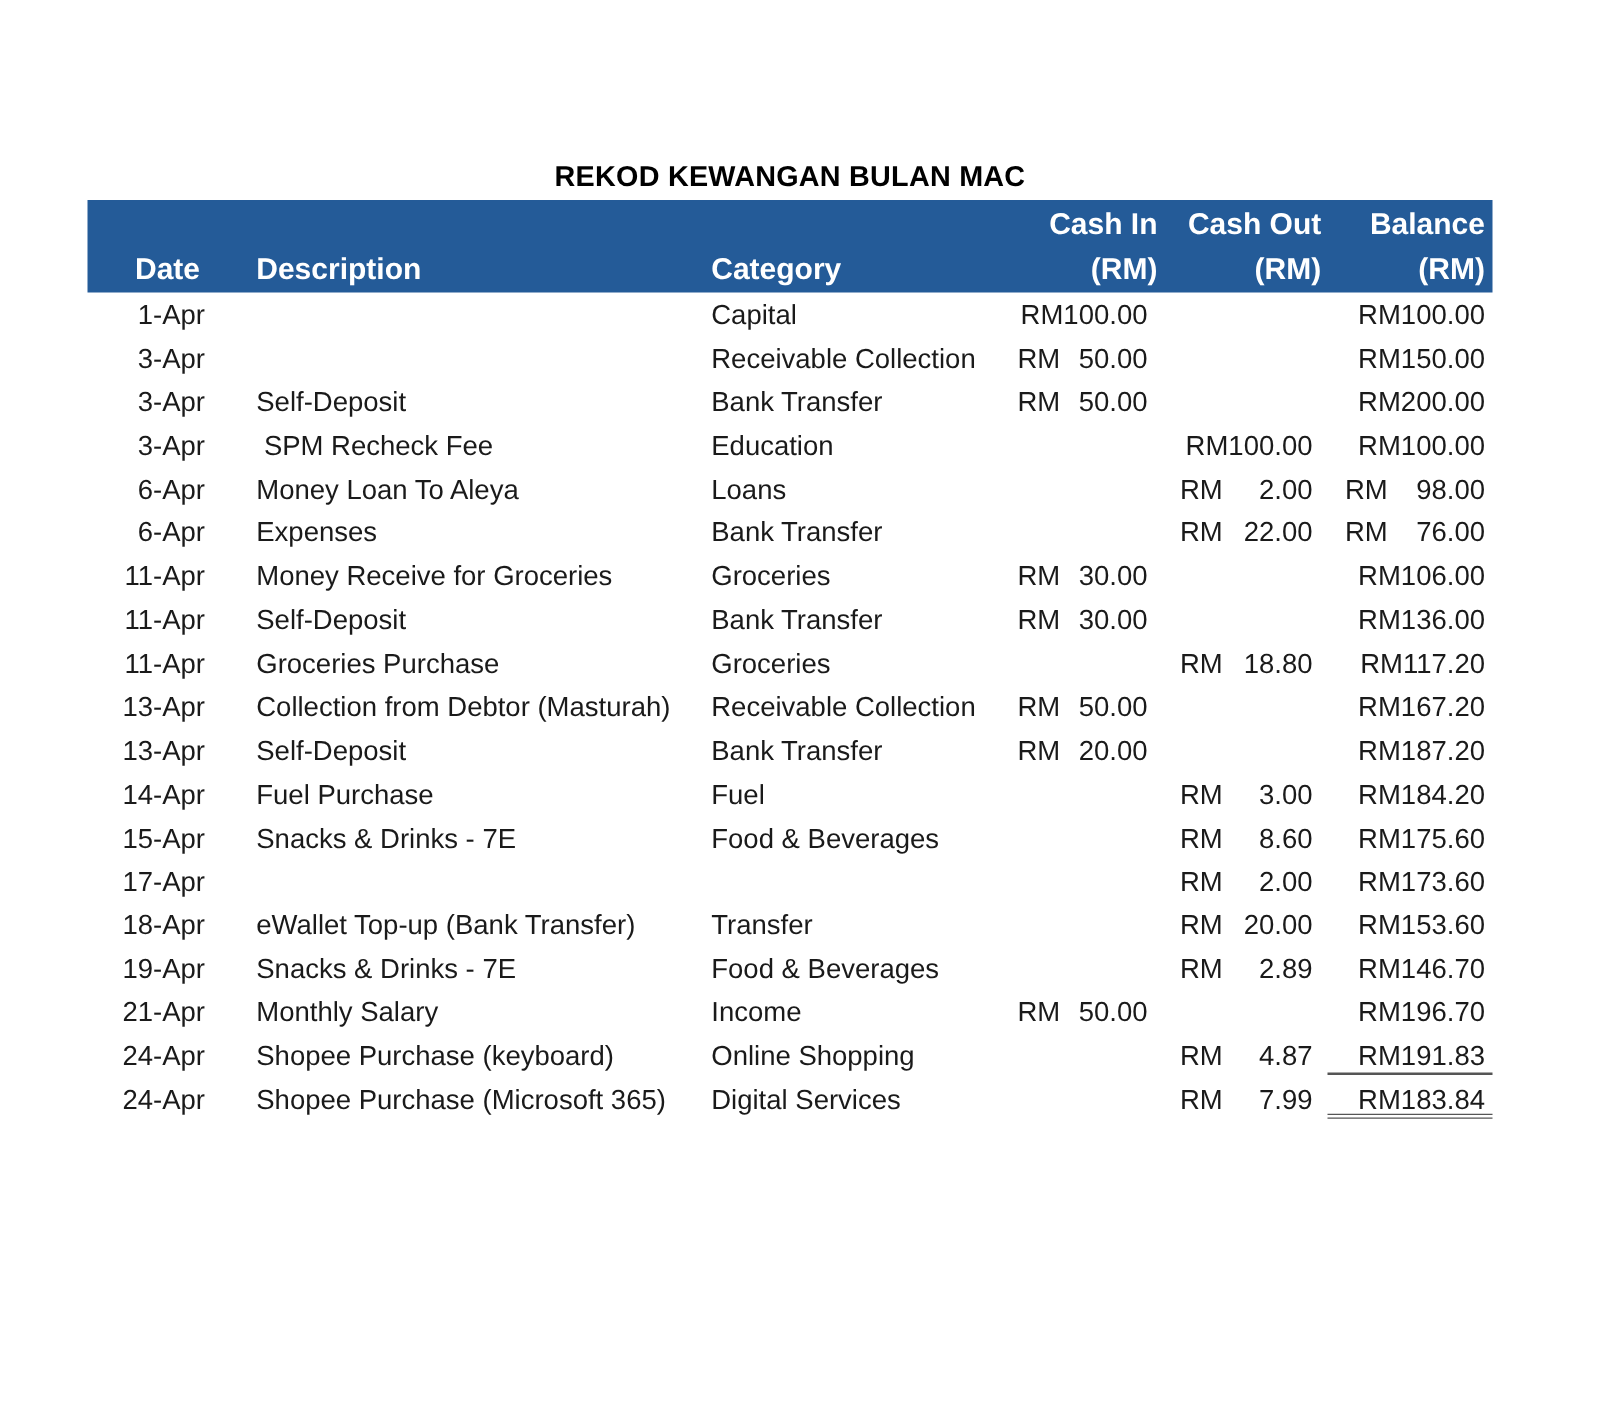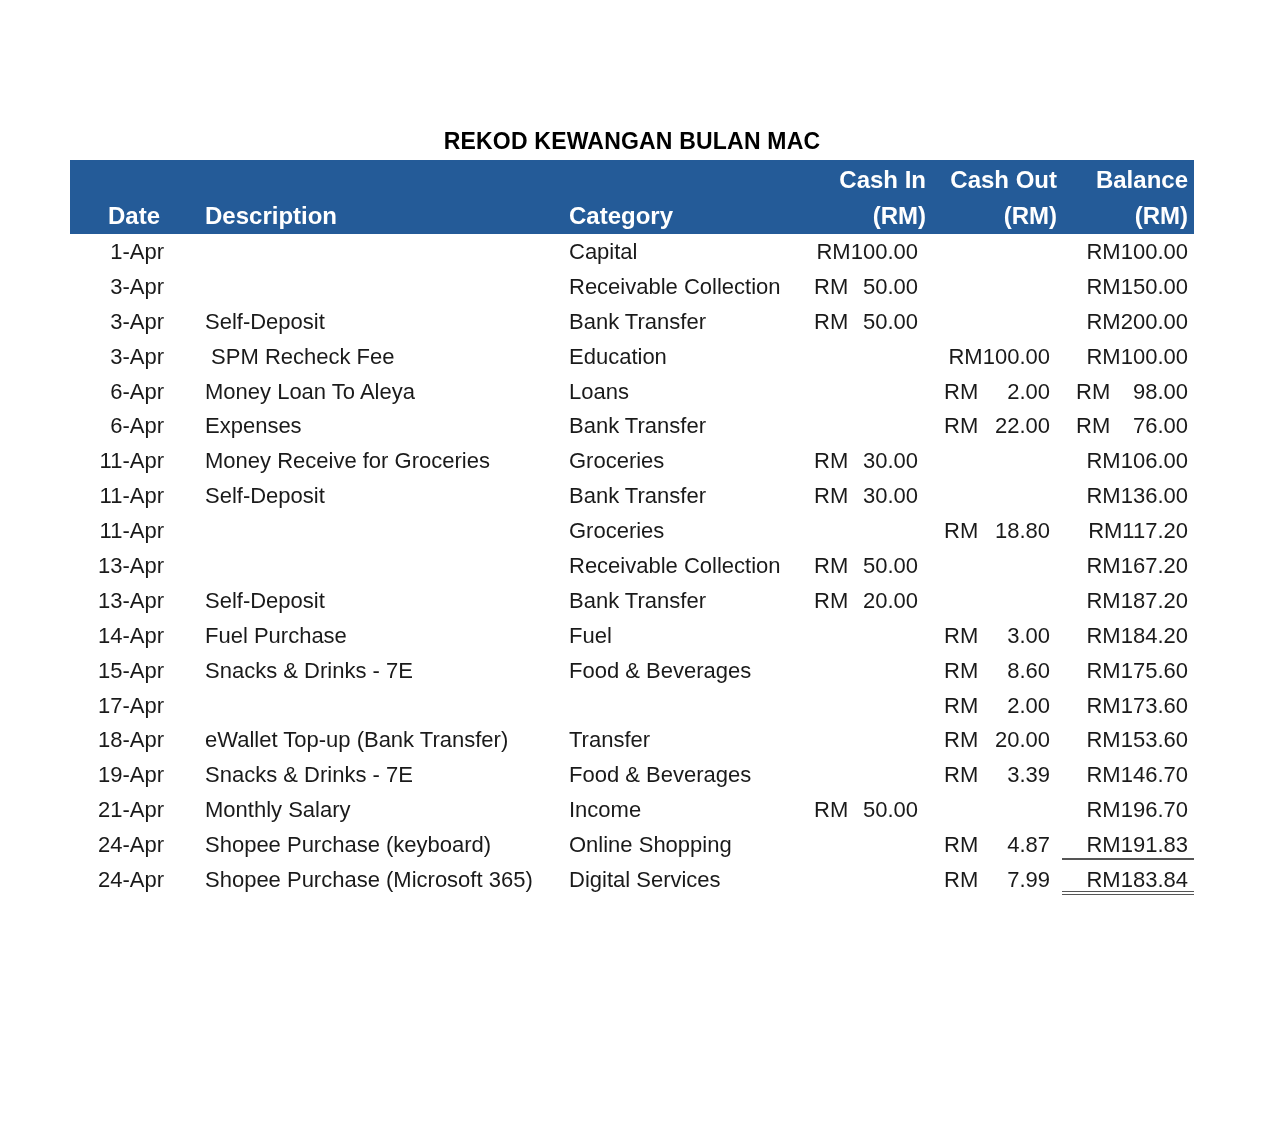--- a/index.html
+++ b/index.html
@@ -154,34 +154,36 @@
         </span>
     <span class="c cout money"></span>
     <span class="c balcell" style="display: flex; justify-content: flex-end; height: 33px;">
           <span class="bal-inner money" style="display: flex; width: 112px; margin-left: auto; justify-content: flex-end;">
             <span>RM136.00</span>
           </span>
         </span>
   </div>
       <div class="row">
     <span class="c date">11-Apr</span>
+    <span class="c desc" style="white-space: pre;">Groceries Purchase</span>
     <span class="c cat">Groceries</span>
     <span class="c cin money"></span>
     <span class="c cout money" style="justify-content: space-between;">
           <span>RM</span>
           <span>18.80</span>
         </span>
     <span class="c balcell" style="display: flex; justify-content: flex-end; height: 33px;">
           <span class="bal-inner money" style="display: flex; width: 112px; margin-left: auto; justify-content: flex-end;">
             <span>RM117.20</span>
           </span>
         </span>
   </div>
       <div class="row">
     <span class="c date">13-Apr</span>
+    <span class="c desc" style="white-space: pre;">Collection from Debtor (Masturah)</span>
     <span class="c cat">Receivable Collection</span>
     <span class="c cin money" style="justify-content: space-between;">
           <span>RM</span>
           <span>50.00</span>
         </span>
     <span class="c cout money"></span>
     <span class="c balcell" style="display: flex; justify-content: flex-end; height: 33px;">
           <span class="bal-inner money" style="display: flex; width: 112px; margin-left: auto; justify-content: flex-end;">
             <span>RM167.20</span>
           </span>
@@ -260,21 +262,21 @@
           </span>
         </span>
   </div>
       <div class="row">
     <span class="c date">19-Apr</span>
     <span class="c desc" style="white-space: pre;">Snacks &amp; Drinks - 7E</span>
     <span class="c cat">Food &amp; Beverages</span>
     <span class="c cin money"></span>
     <span class="c cout money" style="justify-content: space-between;">
           <span>RM</span>
-          <span>3.39</span>
+          <span>2.89</span>
         </span>
     <span class="c balcell" style="display: flex; justify-content: flex-end; height: 33px;">
           <span class="bal-inner money" style="display: flex; width: 112px; margin-left: auto; justify-content: flex-end;">
             <span>RM146.70</span>
           </span>
         </span>
   </div>
       <div class="row">
     <span class="c date">21-Apr</span>
     <span class="c desc" style="white-space: pre;">Monthly Salary</span>

